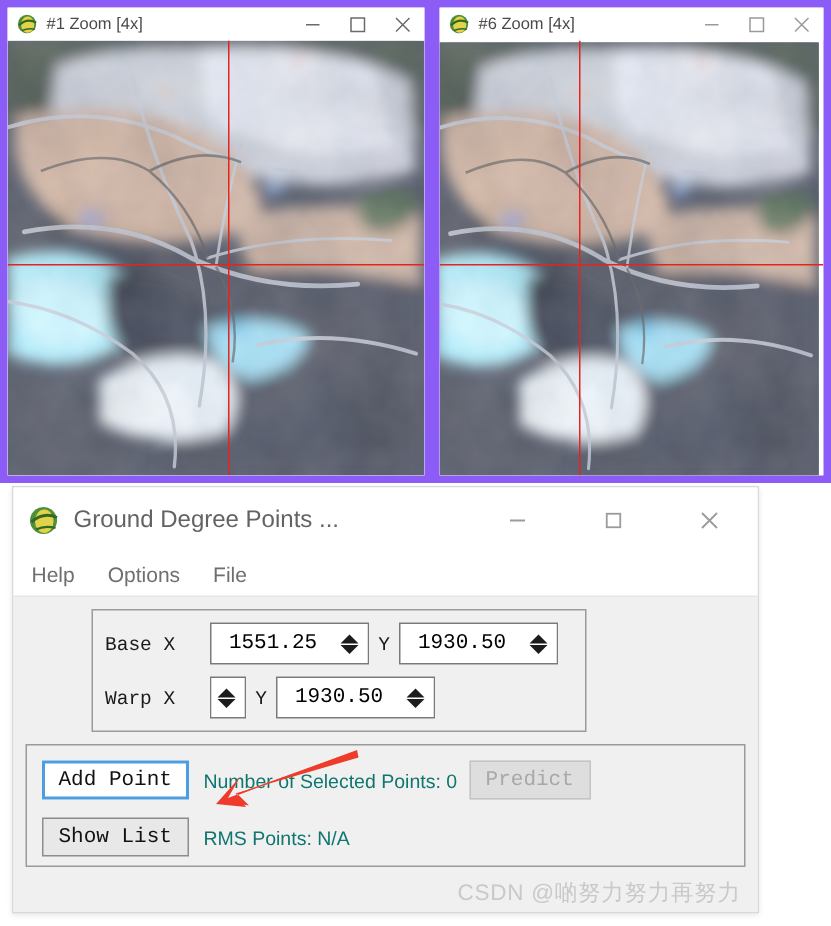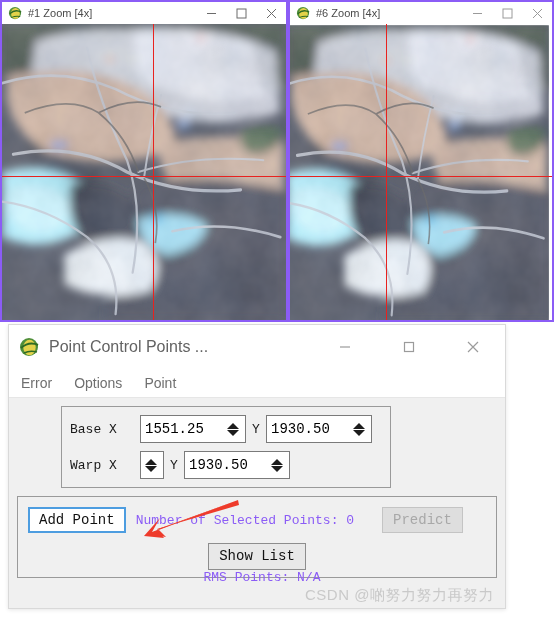--- a/index.html
+++ b/index.html
@@ -13,21 +13,21 @@
     overflow: hidden;
     font-family: "Liberation Sans", sans-serif;
     position: relative;
   }
 
   
   .zoom-win {
     position: absolute;
     top: 0;
     background: #ffffff;
-    border: 2px solid #8b5cf6;
+    border: 5px solid #8b5cf6;
     box-sizing: border-box;
     overflow: hidden;
   }
   #zoom-win-1 { left: 0;   width: 288px; height: 322px; }
   #zoom-win-2 { left: 288px; width: 266px; height: 322px; }
 
   .titlebar {
     height: 22px;
     background: #ffffff;
     display: flex;
@@ -185,20 +185,21 @@
   .spin input {
     border: none;
     outline: none;
     background: transparent;
     font-family: "Liberation Mono", monospace;
     font-size: 14px;
     color: #000;
     padding: 0 4px;
     width: 82px;
     box-sizing: border-box;
+    text-align: center;
   }
   .spin.narrow input { width: 30px; }
   .spin-btns {
     width: 20px;
     display: flex;
     flex-direction: column;
     justify-content: center;
     align-items: center;
     background: #ffffff;
     padding-right: 2px;
@@ -224,21 +225,21 @@
     height: 82px;
     padding: 8px 10px;
     box-sizing: border-box;
   }
   .action-line {
     display: flex;
     align-items: center;
     height: 30px;
     margin-bottom: 8px;
   }
-  .action-line:last-child { margin-bottom: 4px; flex-direction: column; }
+  .action-line:last-child { margin-bottom: 4px; }
 
   .btn {
     font-family: Liberation Mono, monospace;
     font-size: 14px;
     color: #111;
     background: #e8e8e8;
     border: 1px solid #8d8d8d;
     padding: 3px 10px;
     white-space: nowrap;
     line-height: 1.35;
@@ -248,23 +249,23 @@
     background: #ffffff;
     border: 2px solid #4d9de0;
     padding: 2px 9px;
   }
   .btn.disabled {
     color: #a8a8a8;
     background: #dedede;
     border: 1px solid #c4c4c4;
   }
   .status-text {
-    font-family: Liberation Mono, monospace;
+    font-family: Liberation Sans, sans-serif;
     font-size: 13px;
-    color: #8b5cf6;
+    color: #0f766e;
     white-space: nowrap;
     margin-left: 10px;
   }
 
   
   #arrow-annotation {
     position: absolute;
     left: 108px;
     top: 496px;
     width: 132px;
@@ -434,44 +435,44 @@
 
   <div id="gcp-titlebar">
     <span class="title-icon">
       <svg viewBox="0 0 20 20" width="20" height="20">
         <ellipse cx="10" cy="10" rx="9" ry="9" fill="#4f8f3a"></ellipse>
         <ellipse cx="10.5" cy="10.5" rx="6.2" ry="7.8" fill="#e3d24a"></ellipse>
         <path d="M2,11 Q10,4 19,8" stroke="#2f6b25" stroke-width="2" fill="none"></path>
         <path d="M5,16 Q11,13 18,15" stroke="#2f6b25" stroke-width="1.5" fill="none"></path>
       </svg>
     </span>
-    <span id="gcp-title-text">Point Control Points ...</span>
+    <span id="gcp-title-text">Ground Degree Points ...</span>
     <span id="gcp-controls">
       <span class="gcp-win-btn">
         <svg width="16" height="16" viewBox="0 0 16 16">
             <path d="M3,8 H13" stroke="#9b9b9b" stroke-width="1.2"></path>
           </svg>
       </span>
       <span class="gcp-win-btn">
         <svg width="16" height="16" viewBox="0 0 16 16">
             <rect x="3.5" y="3.5" width="9" height="9" fill="none" stroke="#9b9b9b" stroke-width="1.2"></rect>
           </svg>
       </span>
       <span class="gcp-win-btn">
         <svg width="18" height="18" viewBox="0 0 18 18">
             <path d="M4,4 L14,14 M14,4 L4,14" stroke="#9b9b9b" stroke-width="1.2"></path>
           </svg>
       </span>
     </span>
   </div>
 
   <div id="gcp-menubar">
-    <span class="menu-item">Error</span>
+    <span class="menu-item">Help</span>
     <span class="menu-item">Options</span>
-    <span class="menu-item">Point</span>
+    <span class="menu-item">File</span>
   </div>
 
   <div id="gcp-body">
 
     <div id="coord-row">
 
       <div class="panel" id="coord-panel">
 
         <div class="coord-line">
           <span class="fld-label lbl-row">Base X</span>
@@ -513,21 +514,21 @@
       </div>
 
 
     </div>
 
     <div class="panel" id="action-panel">
 
       <div class="action-line">
         <button class="btn focused">Add Point</button>
         <span class="status-text">Number of Selected Points: 0</span>
-        <button class="btn disabled" style="margin-left:28px;">Predict</button>
+        <button class="btn disabled" style="margin-left:8px;">Predict</button>
       </div>
 
       <div class="action-line">
         <button class="btn">Show List</button>
         <span class="status-text">RMS Points: N/A</span>
       </div>
 
     </div>
 
   </div>

